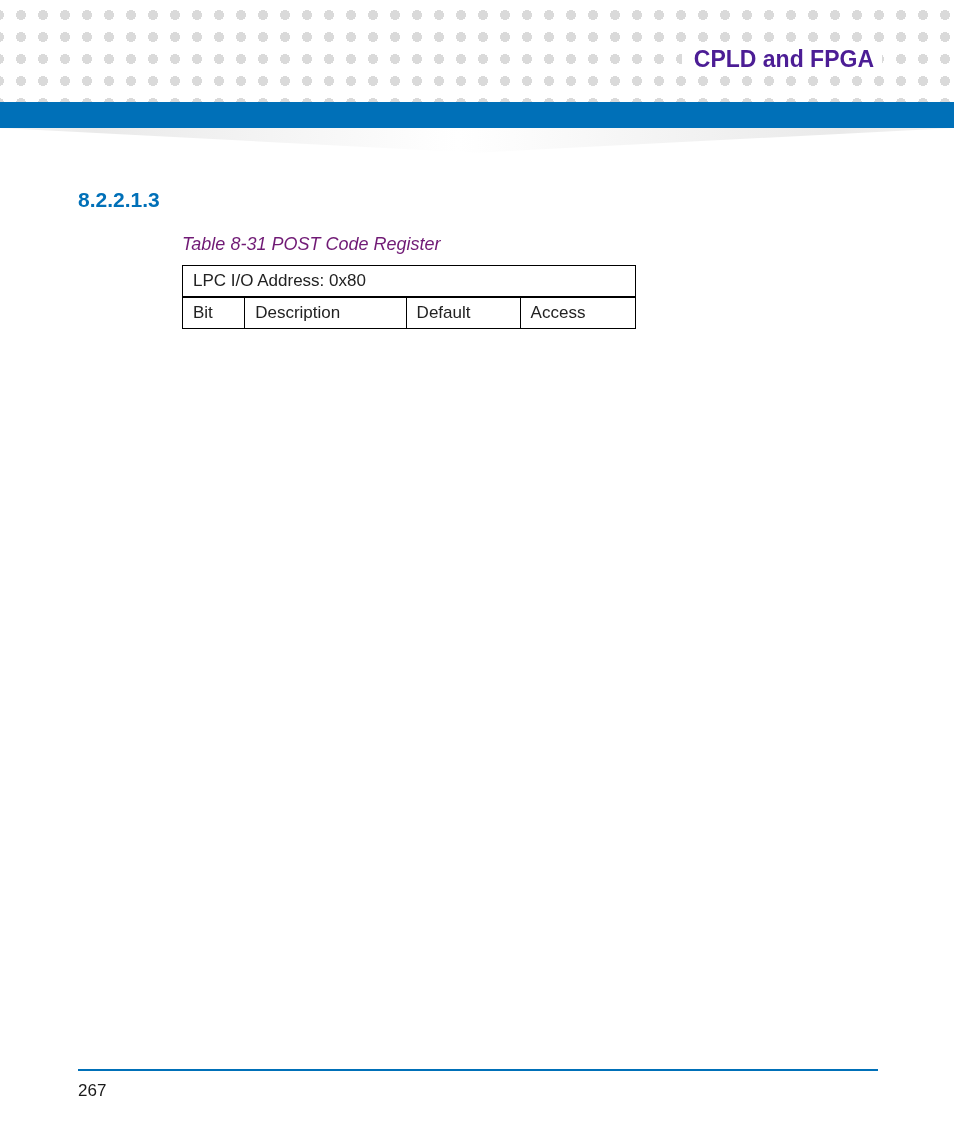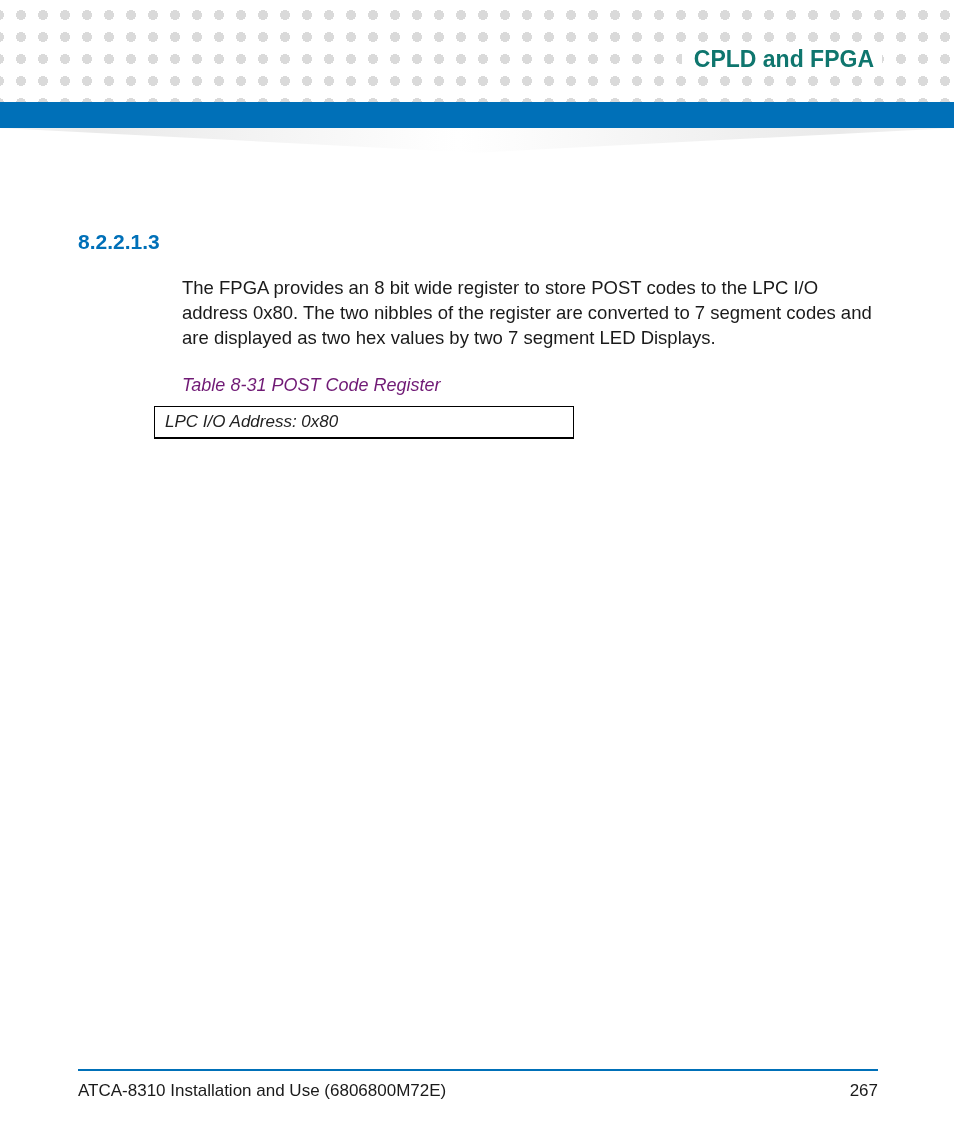--- a/index.html
+++ b/index.html
@@ -20,21 +20,21 @@
     background-size: 22px 22px;
     background-position: 10px 4px;
     opacity: 0.9;
   }
   .header-title {
     position: absolute;
     top: 44px;
     right: 72px;
     background: #ffffff;
     padding: 2px 8px 2px 12px;
-    color: #0f766e;
+    color: #4c1d95;
     font-weight: 700;
     font-size: 23px;
   }
   .blue-bar {
     position: absolute;
     top: 102px;
     left: 0;
     width: 954px;
     height: 26px;
     background: #0070b8;
@@ -57,41 +57,40 @@
     width: 800px;
   }
   .section-heading {
     display: flex;
     gap: 20px;
     color: #0070b8;
     font-weight: 700;
     font-size: 21px;
     margin-bottom: 22px;
   }
-  .section-heading .num { min-width: 84px; margin-top: 42px; }
+  .section-heading .num { min-width: 84px; }
   .body-text {
     margin-left: 104px;
     font-size: 18.5px;
     line-height: 1.35;
     color: #1a1a1a;
     margin-bottom: 24px;
   }
   .table-caption {
     margin-left: 104px;
     color: #701a75;
     font-style: italic;
     font-size: 18px;
     margin-bottom: 10px;
   }
   table.register {
-    margin-left: 76px;
+    margin-left: 104px;
     border-collapse: collapse;
-    width: 420px;
+    width: 454px;
     font-size: 17px;
-    font-style: italic;
   }
   table.register td, table.register th {
     border: 1px solid #000;
     padding: 5px 10px;
     text-align: left;
     font-weight: normal;
   }
   table.register .addr-row td {
     border-bottom: 2.5px solid #000;
   }
@@ -113,28 +112,32 @@
 
 <div class="bg-dots"></div>
 <div class="header-title">CPLD and FPGA</div>
 <div class="blue-bar"></div>
 <div class="gradient-bar"></div>
 
 <div class="content">
   <div class="section-heading">
     <span class="num">8.2.2.1.3</span>
   </div>
-  <p class="body-text">The FPGA provides an 8 bit wide register to store POST codes to the LPC I/O address 0x80. The two nibbles of the register are converted to 7 segment codes and are displayed as two hex values by two 7 segment LED Displays.</p>
 
   <div class="table-caption">Table 8-31 POST Code Register</div>
   <table class="register">
     <tbody>
         <tr class="addr-row">
       <td colspan="4">LPC I/O Address: 0x80</td>
     </tr>
+    <tr>
+      <td>Bit</td>
+      <td>Description</td>
+      <td>Default</td>
+      <td>Access</td>
+    </tr>
   </tbody>
     </table>
 </div>
 
 <div class="footer">
-  <span>ATCA-8310 Installation and Use (6806800M72E)</span>
   <span>267</span>
 </div>
 
 </body></html>

